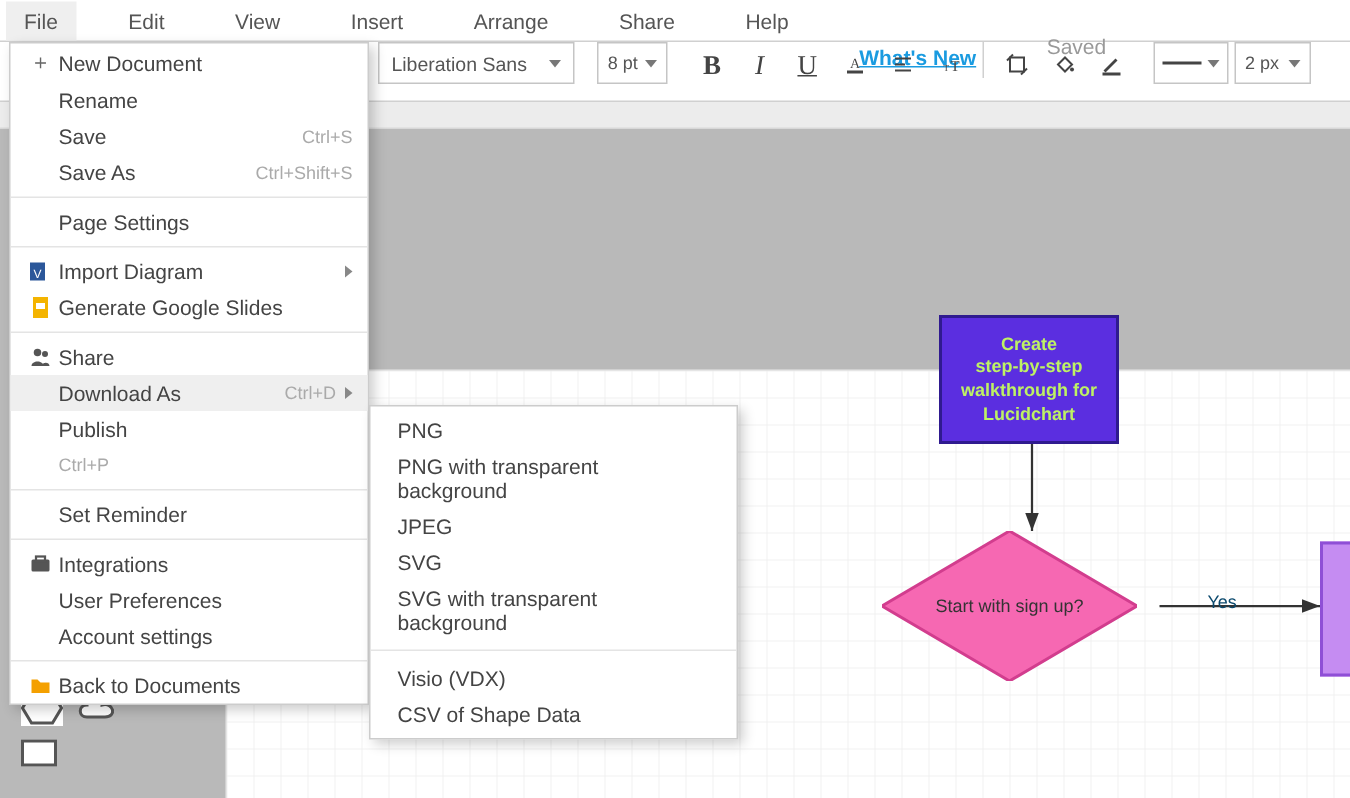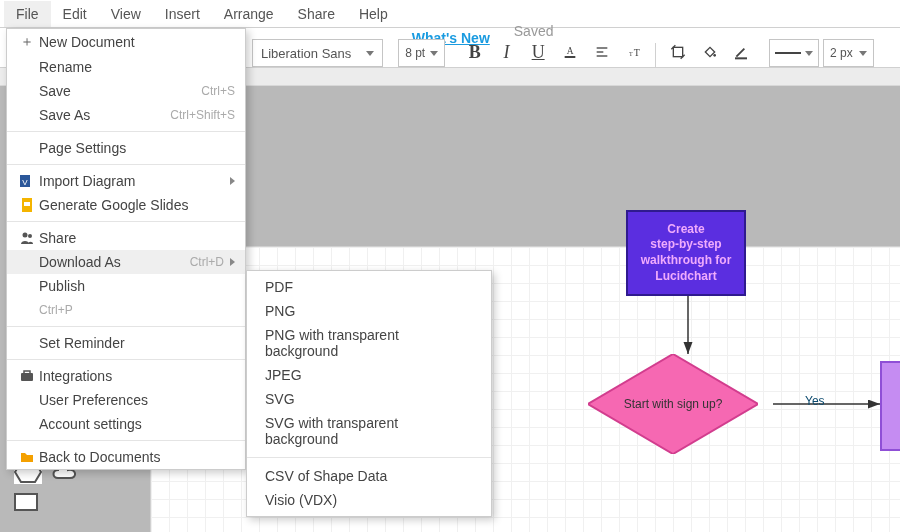--- a/index.html
+++ b/index.html
@@ -1,26 +1,26 @@
 <!DOCTYPE html>
 <html><head>
 <meta charset="utf-8">
 <style>
 * { margin: 0; padding: 0; box-sizing: border-box; }
 body { font-family: "Helvetica Neue", Arial, sans-serif; font-size: 13px; color: #333; background: #fff; width: 900px; height: 532px; overflow: hidden; position: relative; }
 
 
-.menubar { display: flex; align-items: center; height: 28px; padding: 0 4px; border-bottom: 1px solid #d0d0d0; background: #fff; }
+.menubar { display: flex; align-items: center; height: 28px; padding: 0 4px; border-bottom: 1px solid #d0d0d0; background: #fff; gap: 23px; }
 .menubar-item { padding: 5px 12px; cursor: pointer; color: #555; font-size: 14px; }
 .menubar-item.active { background: #efefef; }
 .whats-new { color: #1a9be0; text-decoration: underline; font-weight: 600; margin-top: 48px; }
 .saved { color: #999; margin-top: 35px; }
 
 
-.toolbar { display: flex; align-items: flex-end; height: 40px; padding: 0 26px; border-bottom: 1px solid #d0d0d0; background: #fff; gap: 4px; }
+.toolbar { display: flex; align-items: flex-start; height: 40px; padding: 0 26px; border-bottom: 1px solid #d0d0d0; background: #fff; gap: 4px; }
 .toolbar-gap { width: 240px; }
 .font-select { width: 140px; height: 28px; border: 1px solid #c5c5c5; background: #fff; padding: 0 8px; display: flex; align-items: center; justify-content: space-between; color: #555; font-size: 13px; }
 .size-select { width: 50px; height: 28px; border: 1px solid #c5c5c5; background: #fff; padding: 0 6px; display: flex; align-items: center; justify-content: space-between; color: #555; font-size: 12px; }
 .caret { width: 0; height: 0; border-left: 4px solid transparent; border-right: 4px solid transparent; border-top: 5px solid #777; }
 .tb-btn { width: 30px; height: 30px; display: flex; align-items: center; justify-content: center; color: #444; cursor: pointer; font-size: 18px; font-family: Georgia, serif; }
 .tb-sep { width: 1px; height: 24px; background: #d0d0d0; margin: 0 4px; }
 .line-style { width: 54px; height: 28px; border: 1px solid #c5c5c5; display: flex; align-items: center; justify-content: center; gap: 4px; }
 .line-sample { width: 26px; height: 0; border-top: 2px solid #444; }
 .px-select { width: 54px; height: 28px; border: 1px solid #c5c5c5; display: flex; align-items: center; justify-content: space-between; padding: 0 6px; font-size: 12px; color: #555; }
 
@@ -32,21 +32,21 @@
 .canvas { position: absolute; left: 150px; top: 160px; right: 0; bottom: 0; background: #fff; background-image: linear-gradient(#f0f0f0 1px, transparent 1px), linear-gradient(90deg, #f0f0f0 1px, transparent 1px); background-size: 18px 18px; border-top: 1px solid #d0d0d0; border-left: 1px solid #d0d0d0; }
 
 
 .shapes-peek { position: absolute; left: 10px; bottom: 6px; display: flex; flex-direction: column; gap: 6px; }
 .peek-row { display: flex; gap: 8px; }
 .peek-shape { width: 30px; height: 22px; border: 2px solid #555; background: #fff; }
 .peek-shape.hex { width: 28px; height: 24px; border: none; position: relative; }
 .peek-shape.hex svg { position: absolute; inset: 0; }
 
 
-.flow-box { position: absolute; background: #5b2ee0; border: 2px solid #2f1a8f; color: #f0abfc; font-weight: 700; font-size: 12px; text-align: center; display: flex; align-items: center; justify-content: center; padding: 6px; line-height: 1.3; }
+.flow-box { position: absolute; background: #5b2ee0; border: 2px solid #2f1a8f; color: #bef264; font-weight: 700; font-size: 12px; text-align: center; display: flex; align-items: center; justify-content: center; padding: 6px; line-height: 1.3; }
 .flow-diamond { position: absolute; width: 170px; height: 100px; }
 .flow-diamond svg { position: absolute; inset: 0; }
 .flow-diamond .label { position: absolute; inset: 0; display: flex; align-items: center; justify-content: center; font-size: 12px; color: #333; }
 .edge-label { position: absolute; font-size: 12px; color: #0c4a6e; }
 .purple-box { position: absolute; background: #c58cf2; border: 2px solid #8f4fd6; }
 
 
 .dropdown { position: absolute; background: #fff; border: 1px solid #ccc; box-shadow: 3px 3px 8px rgba(0,0,0,.2); z-index: 100; font-size: 14px; color: #444; }
 .file-menu { left: 6px; top: 28px; width: 240px; }
 .dd-item { display: flex; align-items: center; padding: 4px 10px 4px 10px; min-height: 24px; cursor: pointer; position: relative; }
@@ -293,22 +293,21 @@
     <span class="dd-icon">
       <svg width="16" height="16" viewBox="0 0 16 16" fill="#f4a000">
           <path d="M2 4 L6 4 L8 6 L14 6 L14 13 L2 13 Z"></path>
         </svg>
     </span>
     <span class="dd-label">Back to Documents</span>
   </div>
 </div>
 
 <div class="dropdown sub-menu">
-  <div class="sub-item">PDF</div>
   <div class="sub-item">PNG</div>
   <div class="sub-item">PNG with transparent background</div>
   <div class="sub-item">JPEG</div>
   <div class="sub-item">SVG</div>
   <div class="sub-item">SVG with transparent background</div>
   <div class="sub-sep"></div>
+  <div class="sub-item">Visio (VDX)</div>
   <div class="sub-item">CSV of Shape Data</div>
-  <div class="sub-item">Visio (VDX)</div>
 </div>
 
 </body></html>

